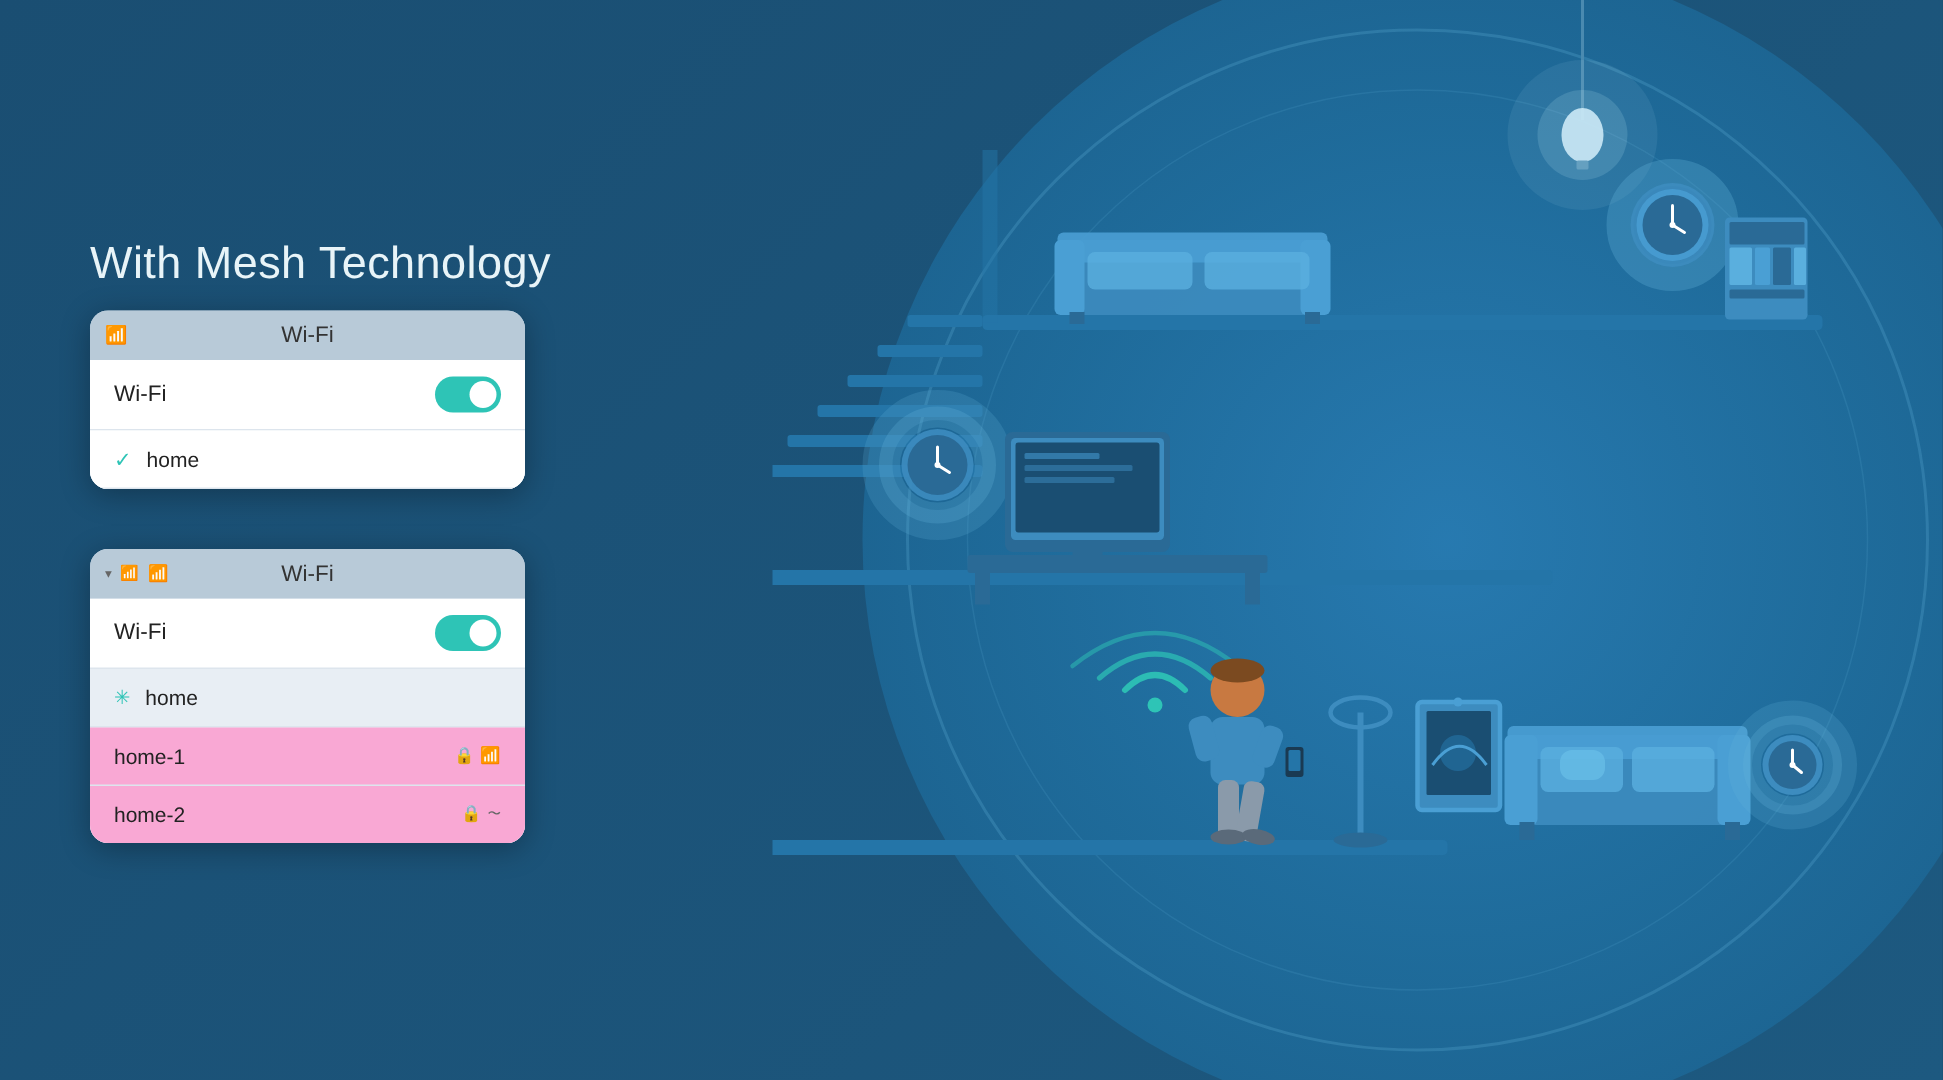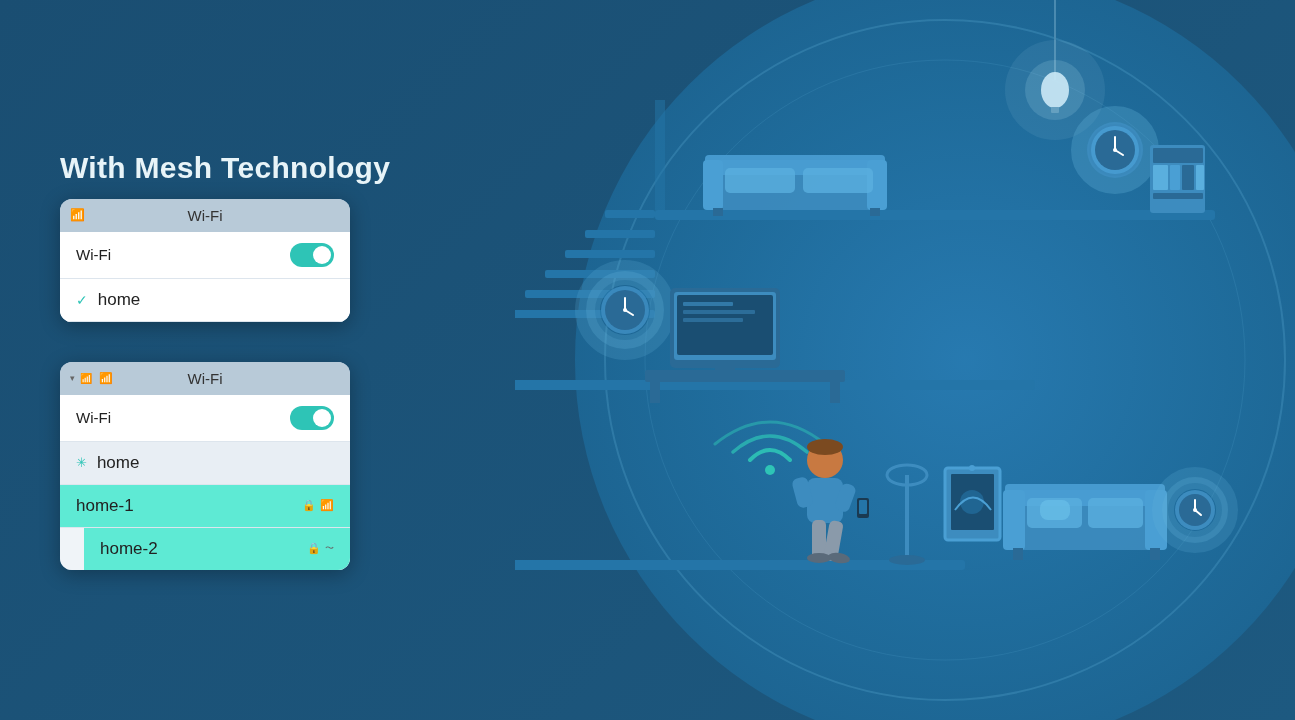--- a/index.html
+++ b/index.html
@@ -35,21 +35,21 @@
       height: 720px;
       display: flex;
       flex-direction: column;
       justify-content: center;
       gap: 40px;
     }
 
     .section-title {
       color: #e8f4f8;
       font-size: 30px;
-      font-weight: 700;
+      font-weight: 400;
       margin-bottom: 14px;
       letter-spacing: 0.3px;
     }
 
     
     .wifi-mockup {
       background: #c8d8e8;
       border-radius: 12px;
       overflow: hidden;
       width: 290px;
@@ -130,29 +130,29 @@
       font-size: 14px;
     }
 
     .spinner-icon {
       color: #2ec4b6;
       font-size: 14px;
     }
 
     .network-name {
       color: #222;
-      font-size: 17px;
+      font-size: 14px;
     }
 
     .network-row-with-icons {
       display: flex;
       align-items: center;
       justify-content: space-between;
       padding: 11px 16px;
-      background: #5eead4;
+      background: #f9a8d4;
       border-bottom: 1px solid #dde5ed;
     }
 
     .network-icons {
       display: flex;
       gap: 4px;
       align-items: center;
       color: #666;
       font-size: 11px;
     }
@@ -216,21 +216,21 @@
           <span class="spinner-icon" style="color:#2ec4b6;font-size:13px;">✳</span>
           <span class="network-name">home</span>
         </div>
         <div class="network-row-with-icons">
           <span class="network-name">home-1</span>
           <div class="network-icons">
             <span>🔒</span>
             <span>📶</span>
           </div>
         </div>
-        <div class="network-row-with-icons" style="border-bottom:none;margin-left:24px;">
+        <div class="network-row-with-icons" style="border-bottom:none;">
           <span class="network-name">home-2</span>
           <div class="network-icons">
             <span>🔒</span>
             <span style="font-size:9px;">〜</span>
           </div>
         </div>
       </div>
     </div>
   </div>
 

